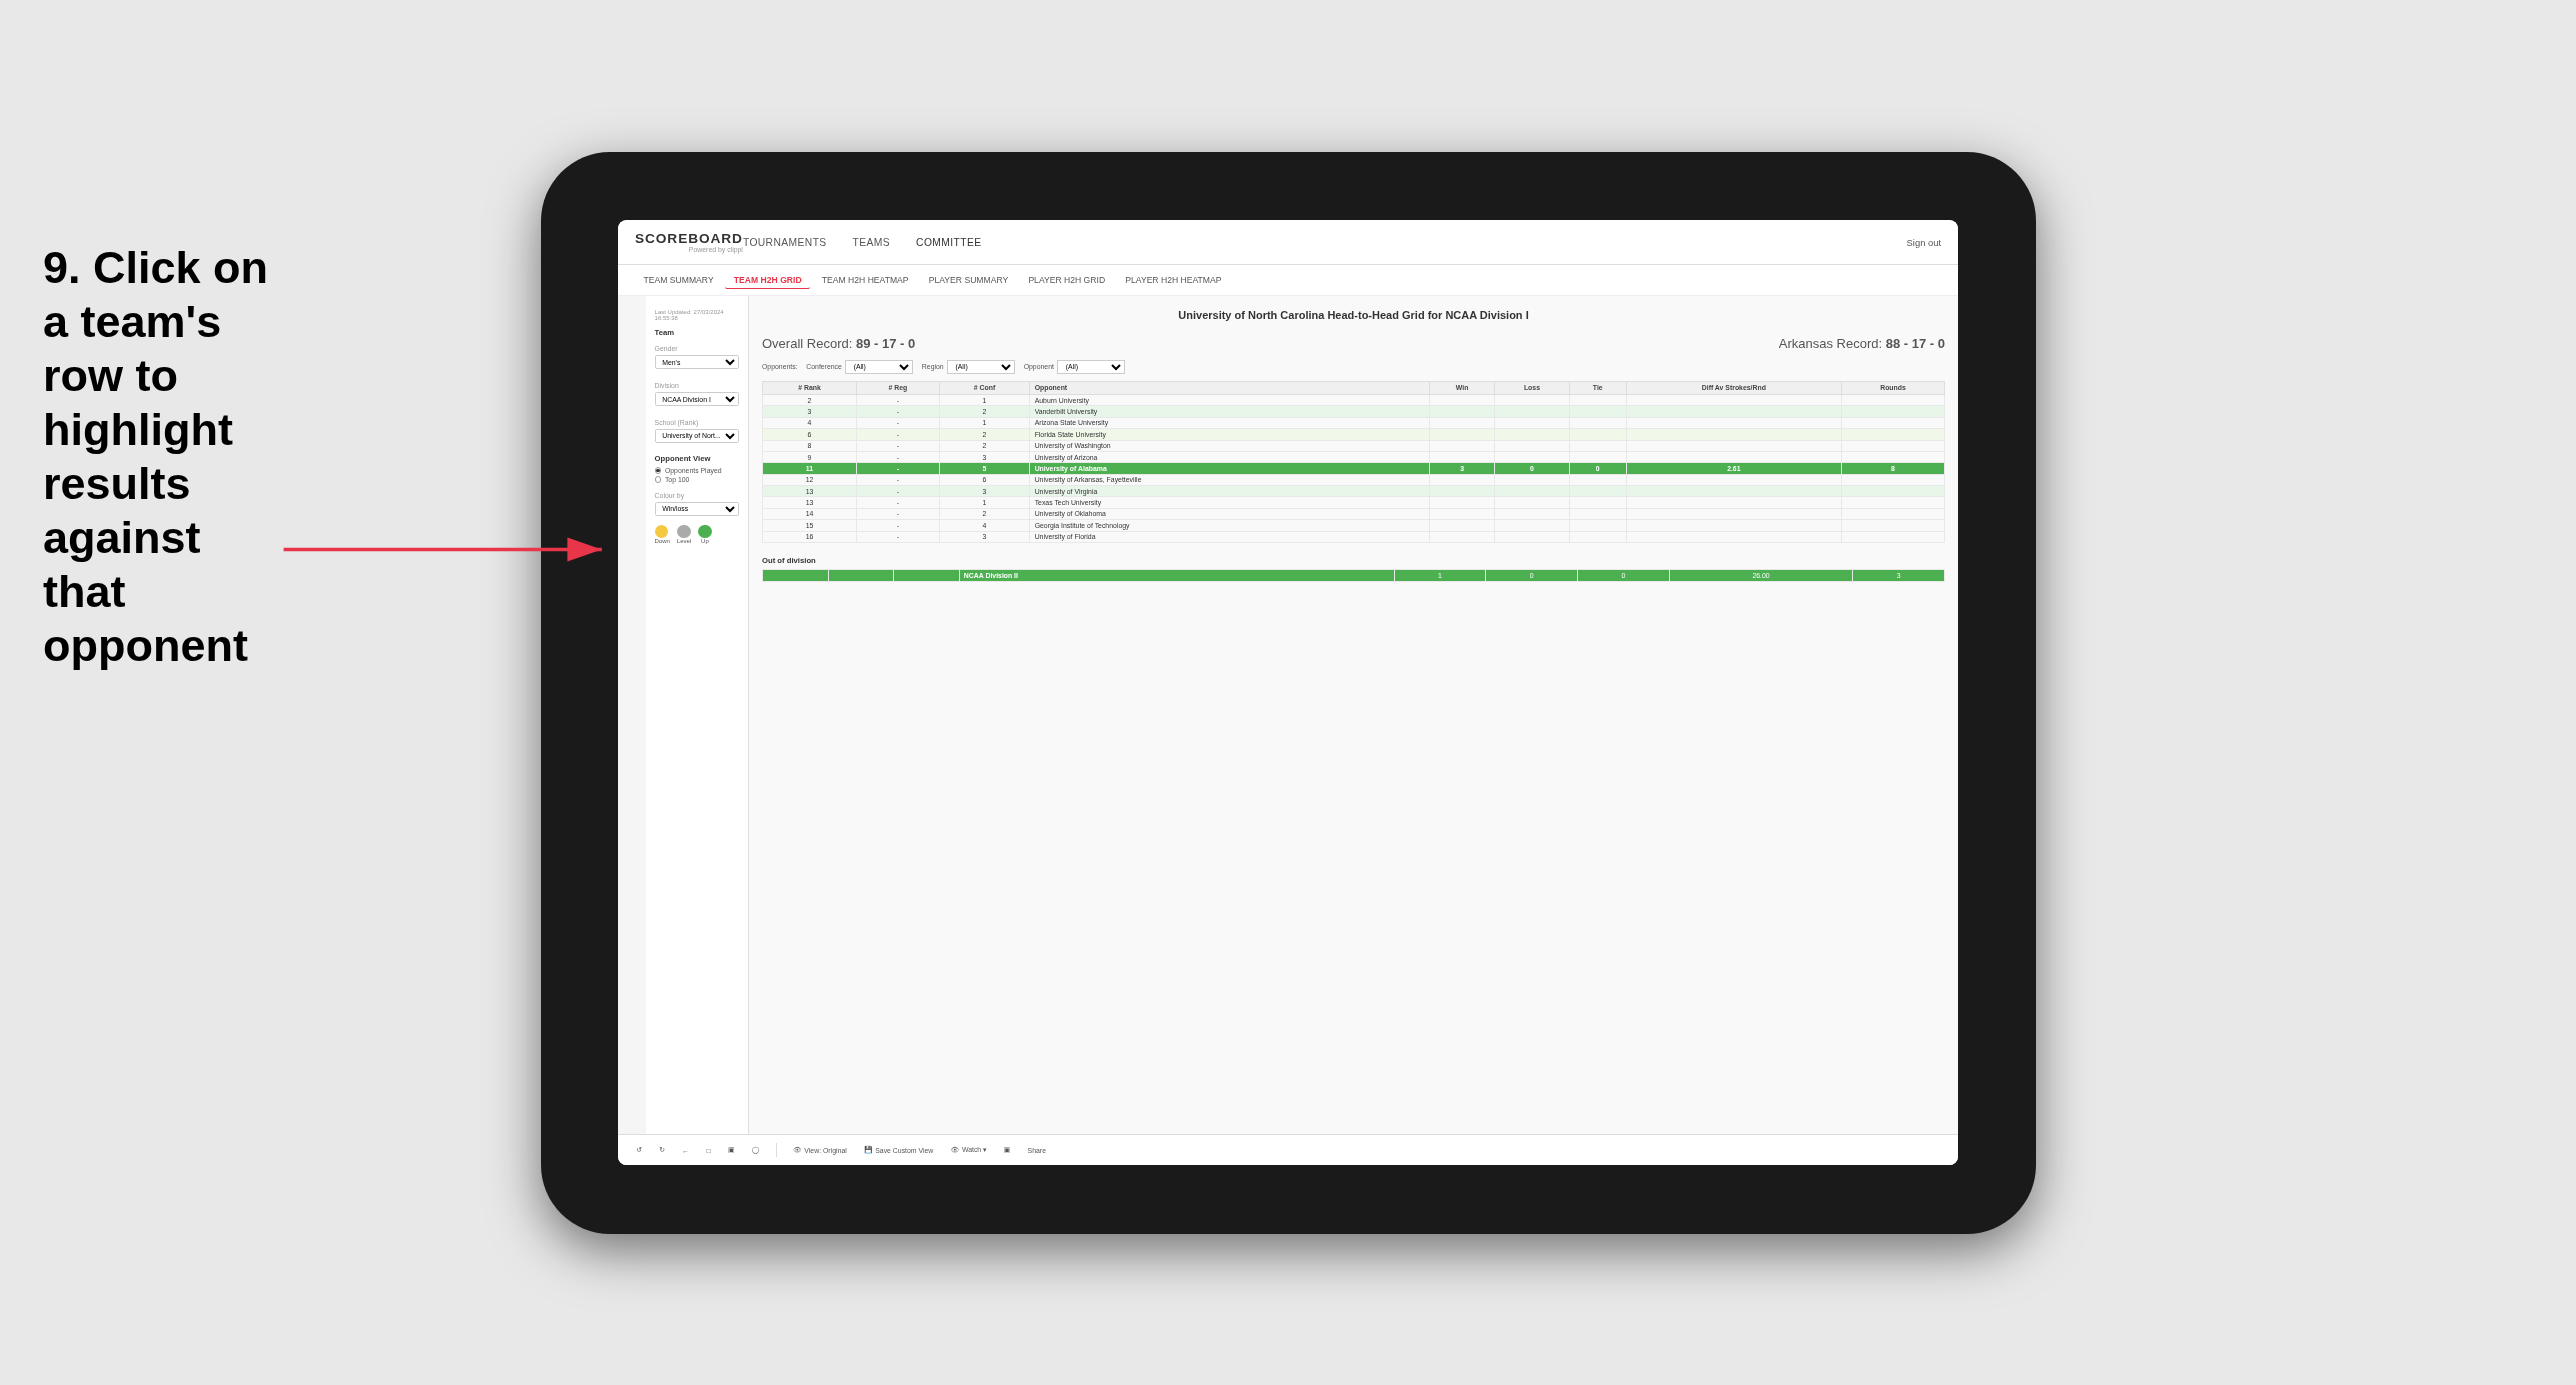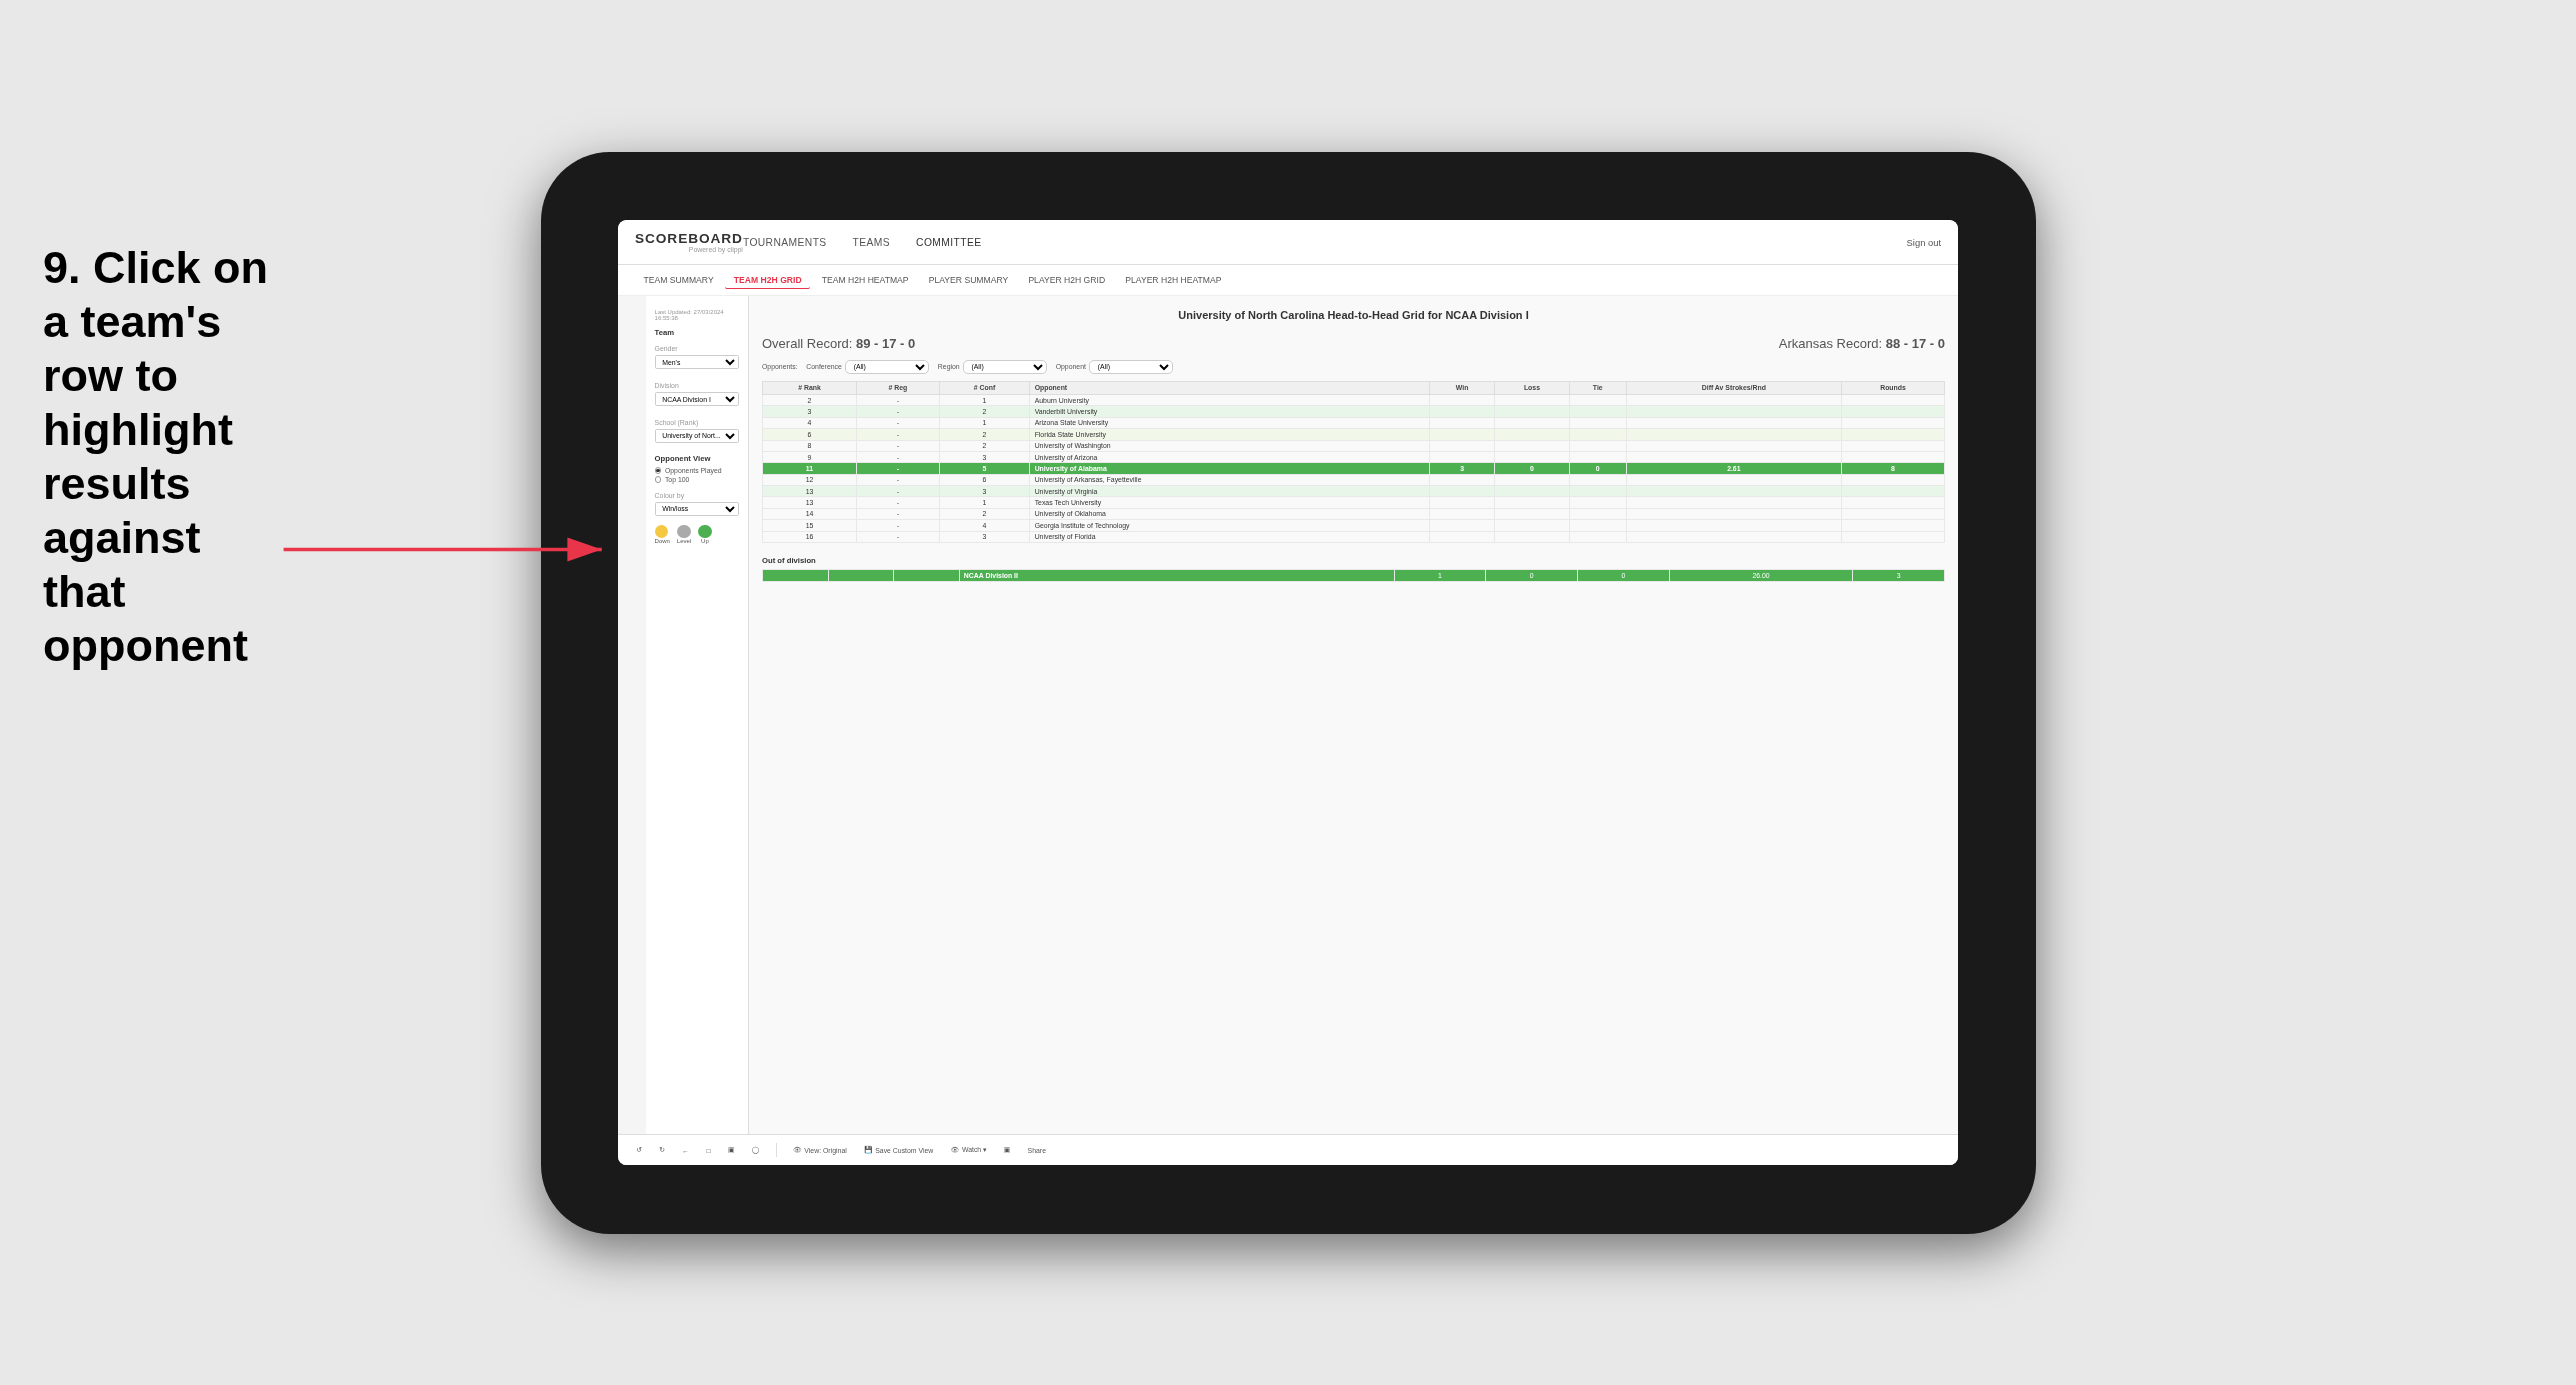--- a/index.html
+++ b/index.html
@@ -277,23 +277,23 @@
       align-items: center;
       gap: 3.4px;
       font-size: 6.9px;
       color: #555;
     }
 
     .filter-select {
       font-size: 6.9px;
       padding: 1.7px 3.4px;
       border: 0.9px solid #ccc;
-      border-radius: 5px;
+      border-radius: 0;
       background: #fff;
-      width: 84px;
+      width: 68px;
     }
 
     
     .h2h-table {
       width: 100%;
       border-collapse: collapse;
       font-size: 6.9px;
     }
 
     .h2h-table th {

